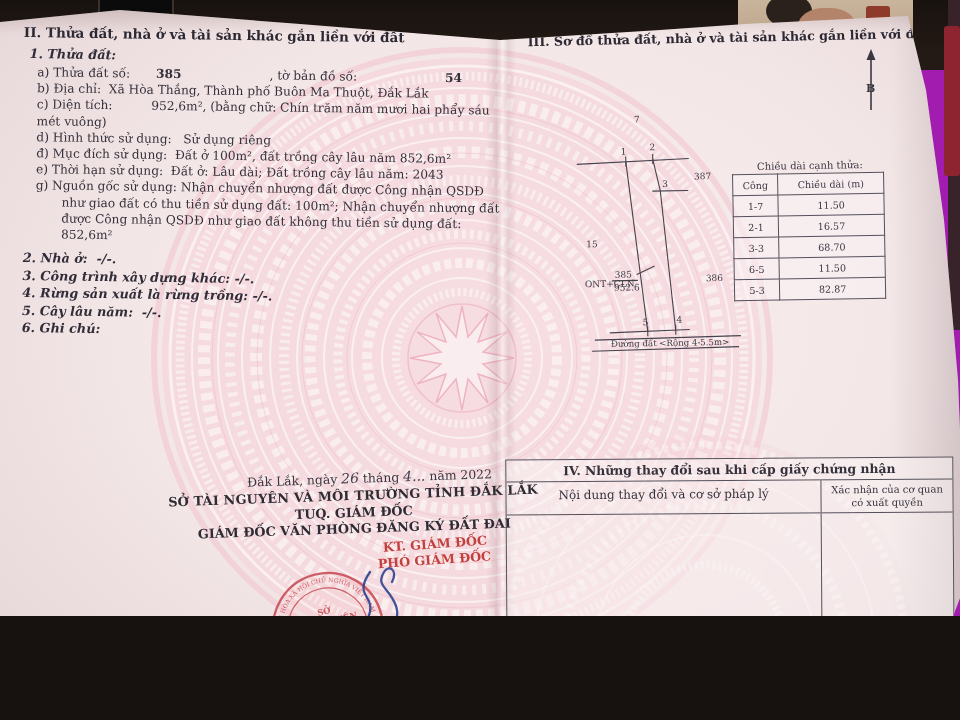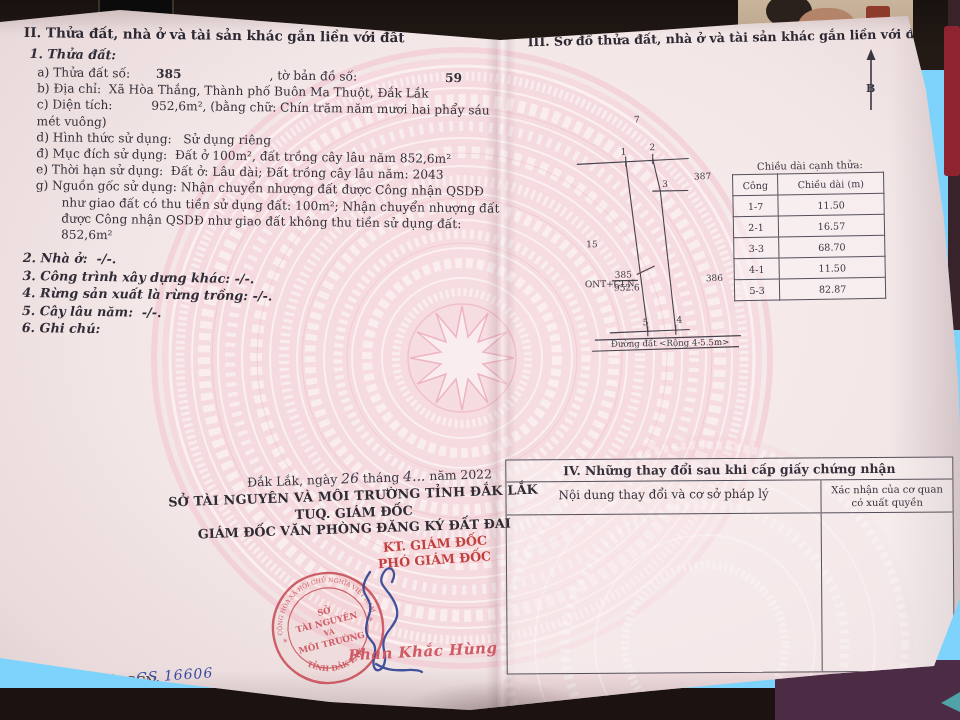--- a/index.html
+++ b/index.html
@@ -1,17 +1,17 @@
 <!DOCTYPE html>
 <html><head>
 <meta charset="utf-8">
 <style>
   html,body{margin:0;padding:0;background:#171210;}
-  .stage{position:relative;width:960px;height:720px;overflow:hidden;
-         font-family:"DejaVu Serif","Liberation Serif",serif;background:#7dd3fc;}
+  .stage{position:relative;width:960px;height:616px;overflow:hidden;
+         font-family:"DejaVu Serif","Liberation Serif",serif;background:#a21caf;}
   
   .bg-top-strip{position:absolute;left:0;top:0;width:960px;height:70px;
     background:linear-gradient(180deg,#18120f 0%,#241a15 80%);}
   .bg-topleft-obj{position:absolute;left:98px;top:0;width:72px;height:17px;background:#0b0b0b;
     border:2px solid #3a332c;border-top:none;}
   .bg-photo{position:absolute;left:738px;top:0;width:175px;height:64px;
     background:linear-gradient(180deg,#c9b59c,#b29a82);overflow:hidden;}
   .bg-photo .hair{position:absolute;left:28px;top:-6px;width:46px;height:34px;border-radius:50%;background:#2a211c;}
   .bg-photo .skin{position:absolute;left:60px;top:8px;width:58px;height:40px;border-radius:45%;background:#b4846a;}
   .bg-photo .shirt{position:absolute;left:18px;top:30px;width:70px;height:34px;border-radius:40%;background:#8f93a3;}
@@ -155,21 +155,21 @@
     <div class="fold"></div>
     <div class="fold-bottom"></div>
     <div class="edge-shade-top"></div>
     <div class="edge-shade-right"></div>
     <div class="edge-shade-bottom"></div>
 
     <div class="sec2-block">
       <div class="sec2-title t">II. Thửa đất, nhà ở và tài sản khác gắn liền với đất</div>
       <div class="sec2-sub t">1. Thửa đất:</div>
       <div class="sec2-items">
-        <div><span class="t">a) Thửa đất số:</span><span class="gap-a"></span><span class="t v-bold">385</span><span class="gap-b"></span><span class="t">, tờ bản đồ số:</span><span class="gap-b"></span><span class="t v-bold">59</span></div>
+        <div><span class="t">a) Thửa đất số:</span><span class="gap-a"></span><span class="t v-bold">385</span><span class="gap-b"></span><span class="t">, tờ bản đồ số:</span><span class="gap-b"></span><span class="t v-bold">54</span></div>
         <div class="t">b) Địa chỉ:  Xã Hòa Thắng, Thành phố Buôn Ma Thuột, Đắk Lắk</div>
         <div class="t">c) Diện tích:          952,6m², (bằng chữ: Chín trăm năm mươi hai phẩy sáu mét vuông)</div>
         <div class="t">d) Hình thức sử dụng:   Sử dụng riêng</div>
         <div class="t">đ) Mục đích sử dụng:  Đất ở 100m², đất trồng cây lâu năm 852,6m²</div>
         <div class="t">e) Thời hạn sử dụng:  Đất ở: Lâu dài; Đất trồng cây lâu năm: 2043</div>
         <div class="t hang">g) Nguồn gốc sử dụng: Nhận chuyển nhượng đất được Công nhận QSDĐ như giao đất có thu tiền sử dụng đất: 100m²; Nhận chuyển nhượng đất được Công nhận QSDĐ như giao đất không thu tiền sử dụng đất: 852,6m²</div>
       </div>
       <div class="sec2-list">
         <div class="t">2. Nhà ở:  -/-.</div>
         <div class="t">3. Công trình xây dựng khác: -/-.</div>
@@ -235,21 +235,21 @@
             </tr>
         <tr>
               <td>2-1</td>
               <td>16.57</td>
             </tr>
         <tr>
               <td>3-3</td>
               <td>68.70</td>
             </tr>
         <tr>
-              <td>4-1</td>
+              <td>6-5</td>
               <td>11.50</td>
             </tr>
         <tr>
               <td>5-3</td>
               <td>82.87</td>
             </tr>
       </tbody>
         </table>
     </div>
 

